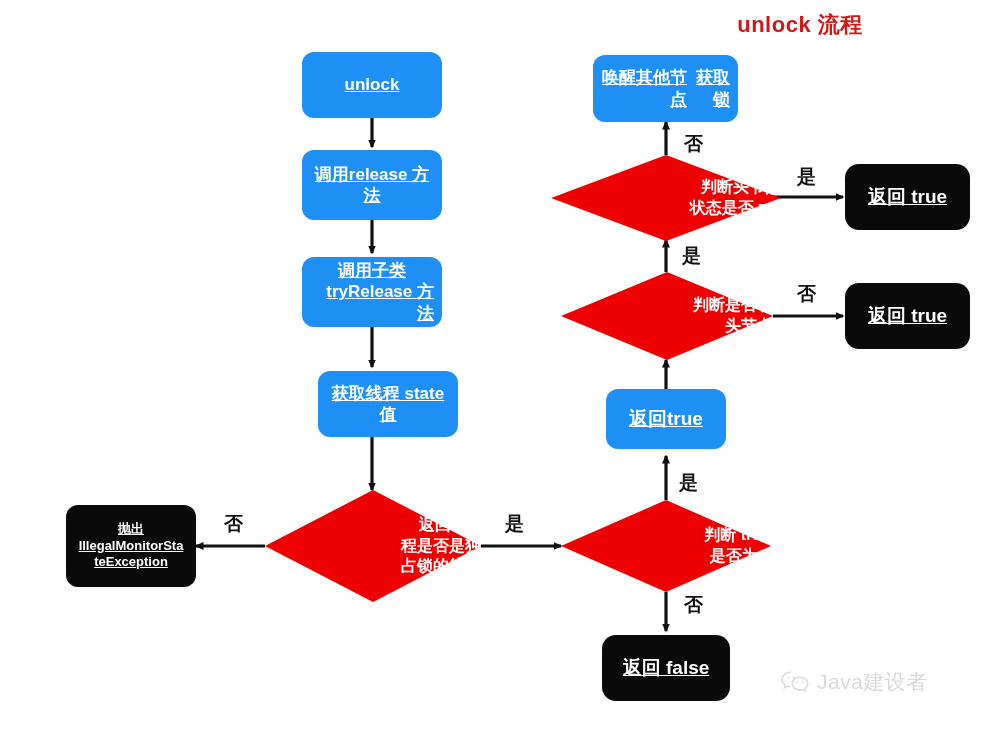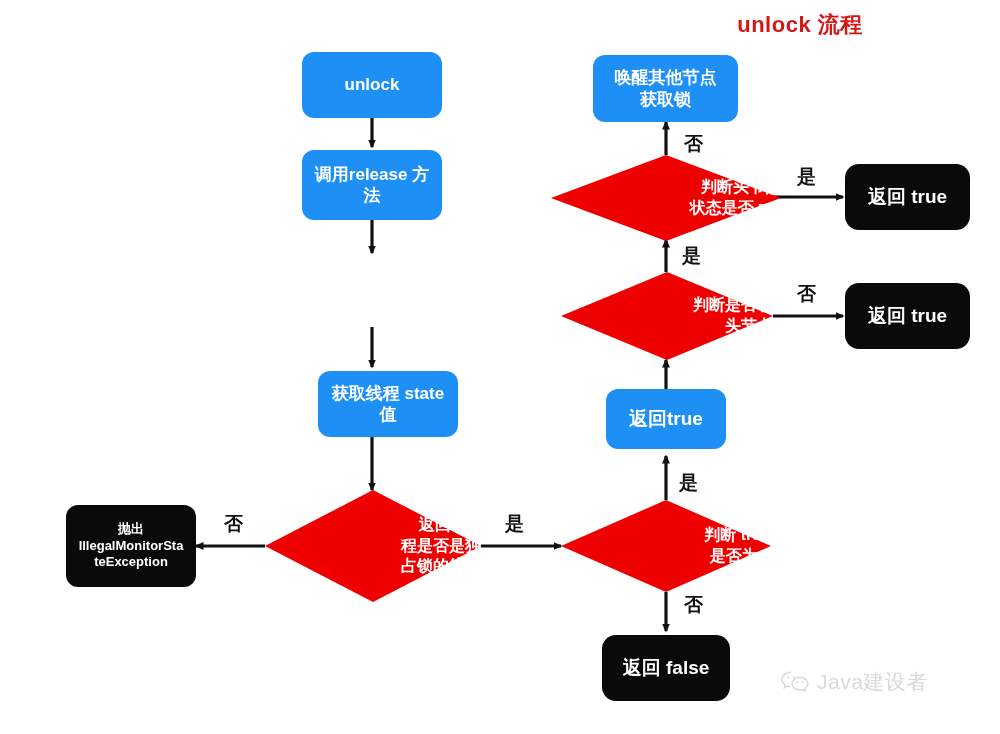--- a/index.html
+++ b/index.html
@@ -32,20 +32,21 @@
 
   
   .node {
     position: absolute;
     box-sizing: border-box;
     display: flex;
     align-items: center;
     justify-content: center;
     text-align: right;
     line-height: 1.25;
+    text-decoration: underline;
   }
 
   .blue-box {
     background: #1e90f5;
     border-radius: 12px;
     color: #ffffff;
     font-size: 17px;
     font-weight: bold;
     padding: 4px 8px;
   }
@@ -171,20 +172,24 @@
 
   <div class="node blue-box" style="left:302px; top:52px; width:140px; height:66px;">
     <span>unlock</span>
   </div>
 
   <div class="node blue-box" style="left:302px; top:150px; width:140px; height:70px; flex-direction:column;">
     <span>调用release 方</span>
     <span>法</span>
   </div>
 
+  <div class="node blue-box" style="left:302px; top:257px; width:140px; height:70px; flex-direction:column;">
+    <span>调用子类</span>
+    <span>tryRelease 方法</span>
+  </div>
 
   <div class="node blue-box" style="left:318px; top:371px; width:140px; height:66px; flex-direction:column;">
     <span>获取线程 state</span>
     <span>值</span>
   </div>
 
   <div class="diamond-wrap" style="left:265px; top:490px; width:216px; height:112px;">
     <svg width="216" height="112" viewBox="0 0 216 112" xmlns="http://www.w3.org/2000/svg">
       <polygon points="108,0 216,56 108,112 0,56" fill="#ee0000"></polygon>
     </svg>
@@ -240,21 +245,21 @@
     <div class="diamond-label" style="flex-direction:column;">
       <span>判断头节点</span>
       <span>状态是否 = 0</span>
     </div>
   </div>
 
   <div class="node black-box" style="left:845px; top:164px; width:125px; height:66px;">
     <span>返回 true</span>
   </div>
 
-  <div class="node blue-box" style="left:593px; top:55px; width:145px; height:67px; flex-direction:column;">
+  <div class="node blue-box" style="left:593px; top:55px; width:145px; height:67px; flex-direction:row;">
     <span>唤醒其他节点</span>
     <span>获取锁</span>
   </div>
 
   <div class="edge-label" style="left:224px; top:511px;">否</div>
 
   <div class="edge-label" style="left:505px; top:511px;">是</div>
 
   <div class="edge-label" style="left:679px; top:470px;">是</div>
 

